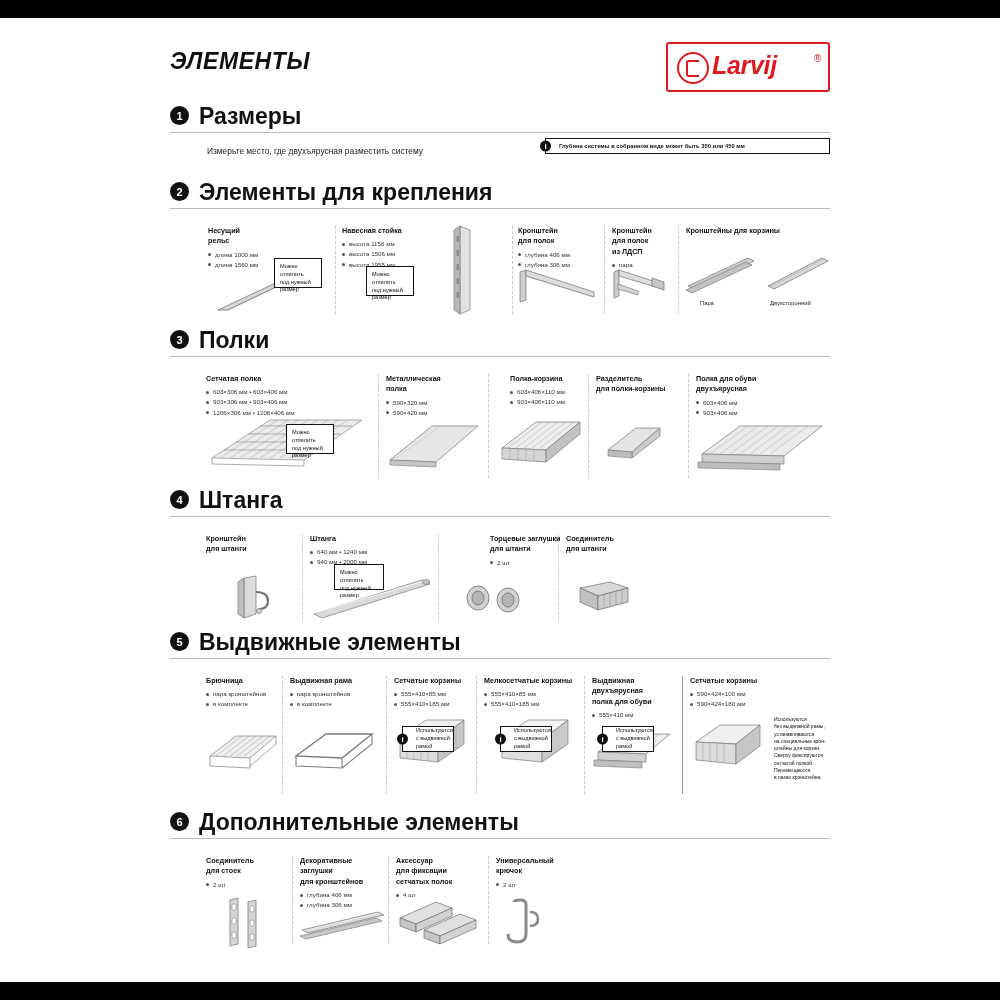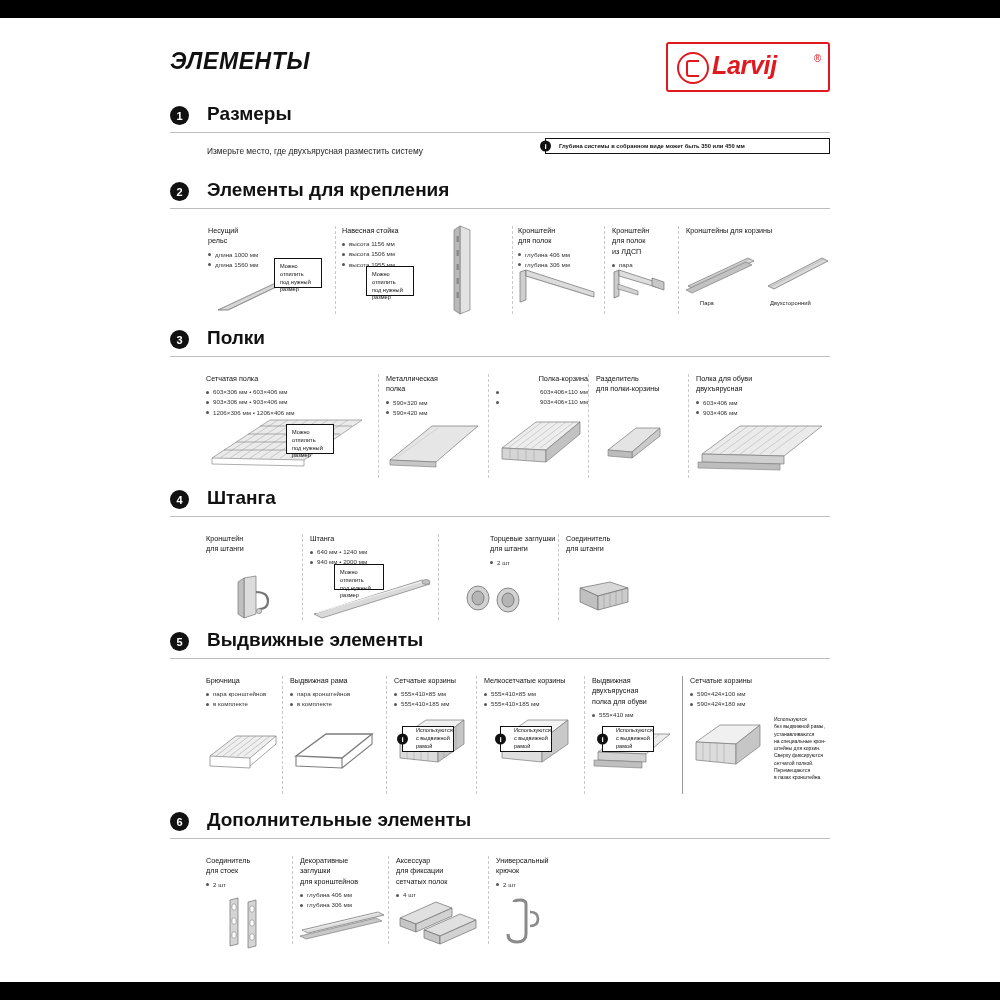--- a/index.html
+++ b/index.html
@@ -43,25 +43,25 @@
 
   
   .section{position:absolute;left:0;width:660px;}
   .sechead{position:relative;height:30px;}
   .num{
     position:absolute;left:0;top:2px;width:19px;height:19px;border-radius:50%;
     background:#111;color:#fff;font-size:11px;font-weight:bold;
     display:flex;align-items:center;justify-content:center;
   }
   .sectitle{
-    position:absolute;left:29px;top:-1px;font-size:19px;font-weight:bold;color:#111;margin-left:8px;
+    position:absolute;left:29px;top:-1px;font-size:23px;font-weight:bold;color:#111;
   }
   .rule{position:absolute;left:0;width:660px;height:1px;background:#bdbdbd;}
 
-  .cap{font-size:7.2px;font-weight:normal;color:#111;line-height:1.45;}
+  .cap{font-size:7.2px;font-weight:bold;color:#111;line-height:1.45;}
   .specs{font-size:6.2px;color:#333;line-height:1.62;margin-top:3px;}
   .specs li{list-style:none;position:relative;padding-left:7px;}
   .specs li:before{content:"";position:absolute;left:0;top:3.2px;width:3px;height:3px;background:#555;border-radius:50%;}
   ul{margin:0;padding:0;}
 
   .vdiv{position:absolute;width:0;border-left:1px dashed #c9c9c9;}
   .vsolid{position:absolute;width:1px;background:#9a9a9a;}
 
   
   .note{
@@ -274,21 +274,21 @@
         </ul>
       </div>
       <div class="art" style="left:216px;top:92px">
         <svg width="96" height="54" viewBox="0 0 96 54">
           <polygon points="4,40 46,6 92,6 50,42" fill="#e6e6e6" stroke="#777" stroke-width="0.7"></polygon>
           <polygon points="4,40 50,42 50,47 4,45" fill="#c6c6c6" stroke="#777" stroke-width="0.6"></polygon>
           <polyline points="10,38 52,8" fill="none" stroke="#bdbdbd" stroke-width="0.5"></polyline>
         </svg>
       </div>
 
-      <div style="position:absolute;left:326px;top:46px;width:92px;text-align:right;">
+      <div style="position:absolute;left:340px;top:46px;width:92px;">
         <div class="cap">Полка-корзина</div>
         <ul class="specs">
           <li>603×406×110 мм</li>
           <li>903×406×110 мм</li>
         </ul>
       </div>
       <div class="art" style="left:326px;top:86px">
         <svg width="90" height="58" viewBox="0 0 90 58">
           <polygon points="6,34 40,8 84,8 50,36" fill="#ededed" stroke="#7d7d7d" stroke-width="0.7"></polygon>
           <g stroke="#9a9a9a" stroke-width="0.4">

